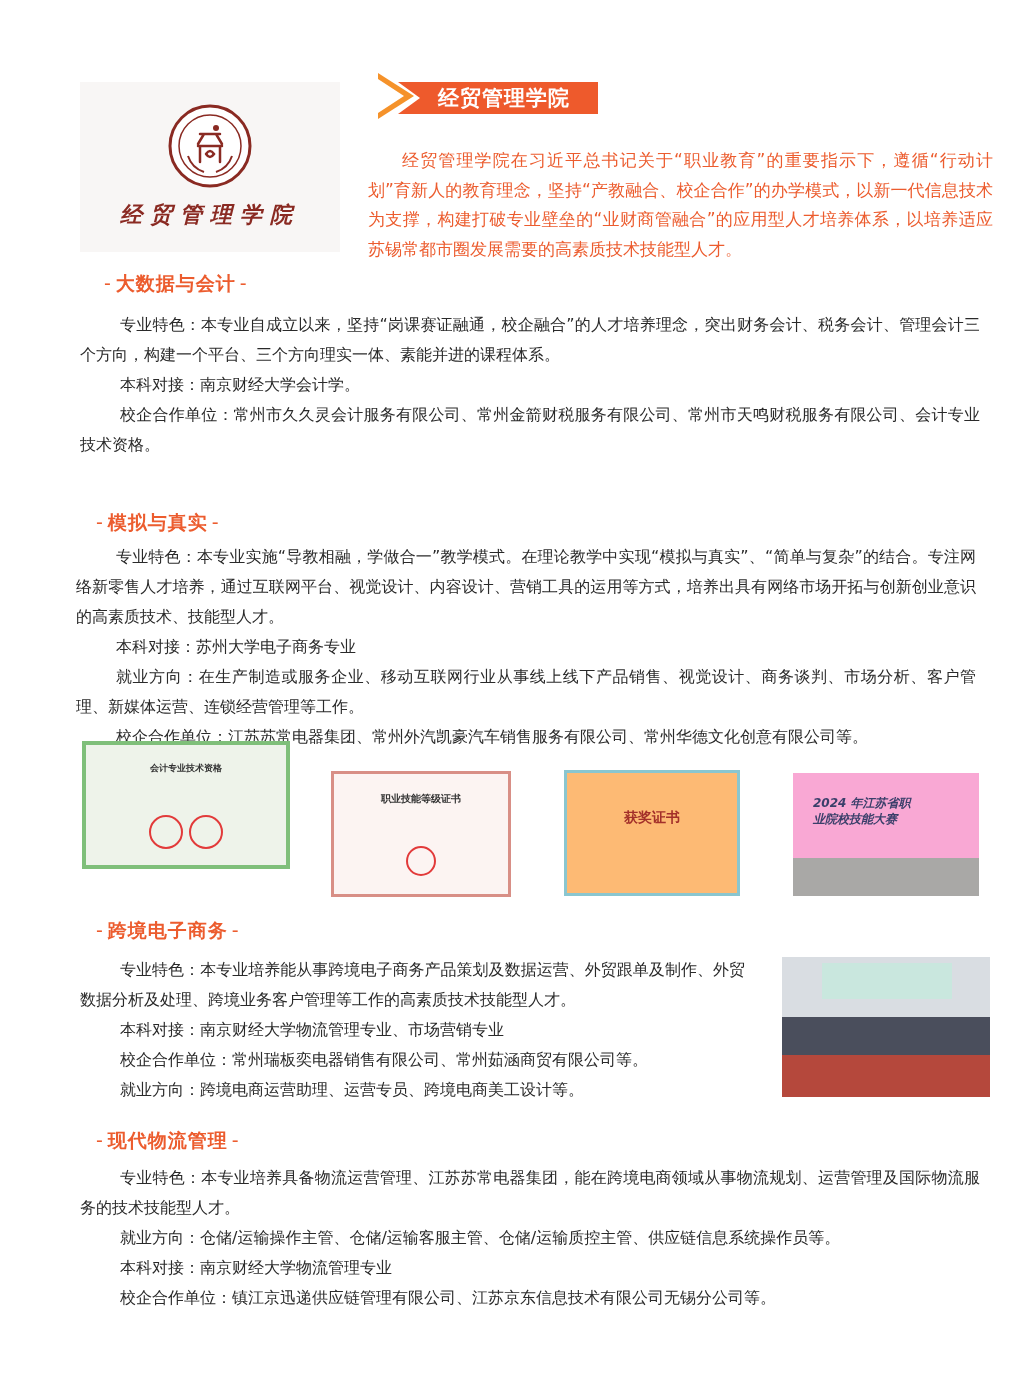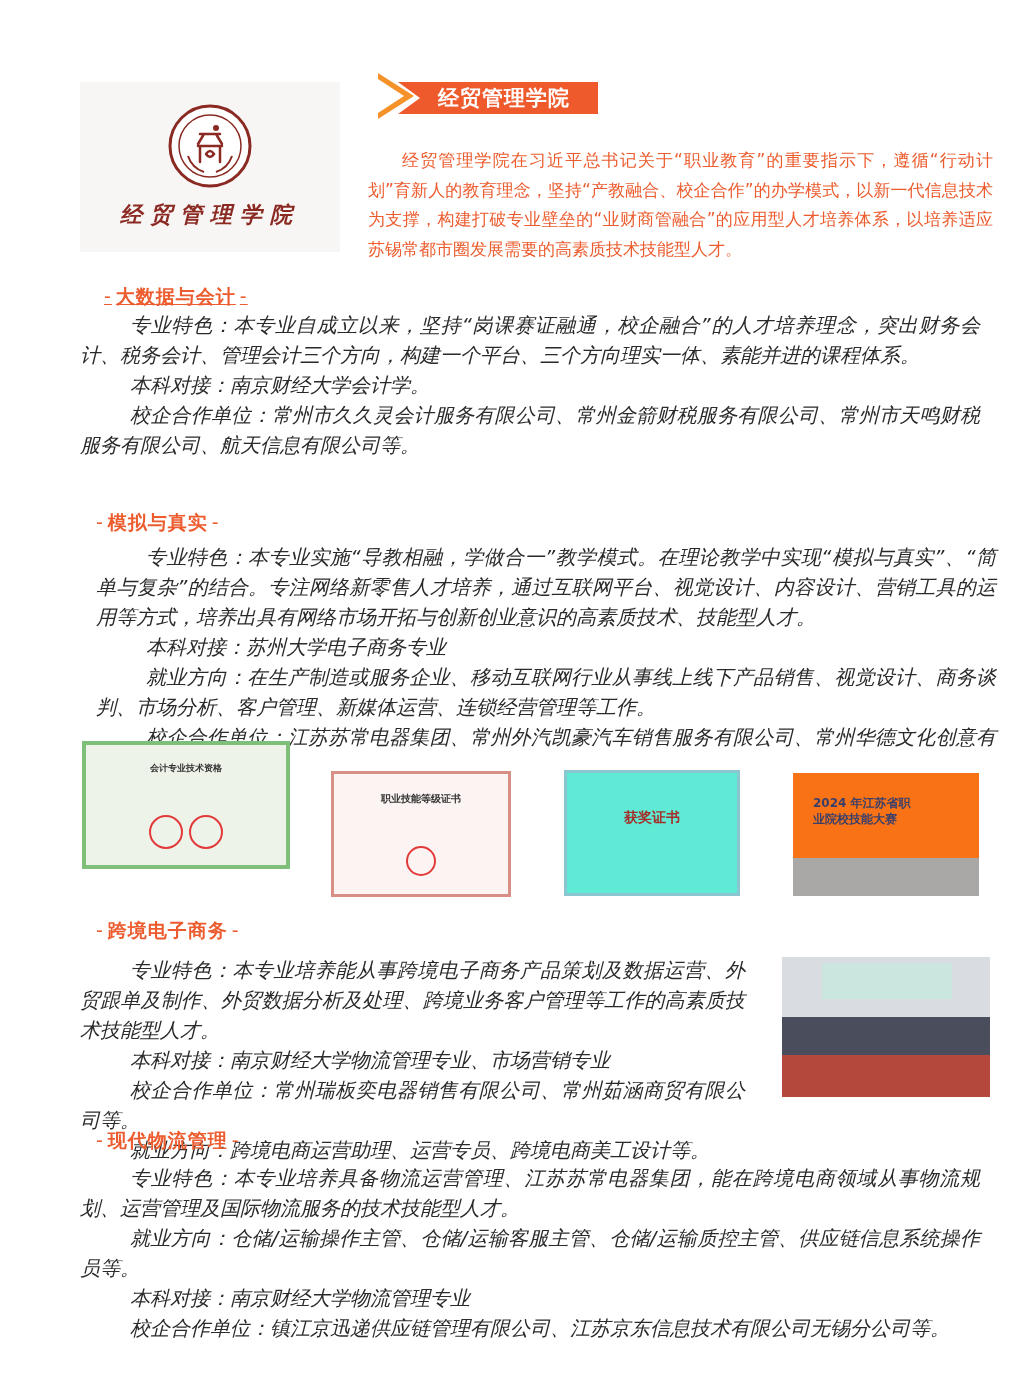--- a/index.html
+++ b/index.html
@@ -30,27 +30,27 @@
   }
   .intro {
     left: 368px; top: 146px; width: 625px; color: #ec5c2e; font-size: 17px; line-height: 29.5px;
     text-indent: 2em; text-align: justify;
   }
   .section-title {
     color: #ec5c2e; font-size: 19px; font-weight: bold; letter-spacing: 1px;
   }
   .section-title .dash { font-weight: normal; margin: 0 4px; }
   .para {
-    font-size: 20px; line-height: 30px; color: #2a2a2a; text-align: justify; font-style: italic;
+    font-size: 16px; line-height: 30px; color: #2a2a2a; text-align: justify;
   }
   .para p { margin: 0; text-indent: 2.5em; }
   .photo { background: #ddd; overflow: hidden; }
   .cert1 { background: #eef3ea; border: 4px solid #7fbf7a; box-sizing: border-box; }
   .cert2 { background: #fcf4f2; border: 3px solid #d88f86; box-sizing: border-box; }
-  .cert3 { background: #5eead4; border: 3px solid #8ac6cf; box-sizing: border-box; }
+  .cert3 { background: #fdba74; border: 3px solid #8ac6cf; box-sizing: border-box; }
   .photo-inner { position: absolute; inset: 0; display: flex; align-items: center; justify-content: center; }
 </style>
 </head>
 <body>
 
 <div class="abs logo-box">
   <svg class="logo-seal" viewBox="0 0 84 84">
     <circle cx="42" cy="42" r="40" fill="#fff" stroke="#8a2a22" stroke-width="3"></circle>
     <circle cx="42" cy="42" r="31" fill="none" stroke="#8a2a22" stroke-width="1.5"></circle>
     <path d="M20 52 Q24 64 36 68" fill="none" stroke="#8a2a22" stroke-width="2"></path>
@@ -62,33 +62,33 @@
 </div>
 
 <div class="abs banner">
   <div class="banner-arrow"></div>
   <div class="banner-arrow-inner"></div>
   <div class="banner-bar">经贸管理学院</div>
 </div>
 
 <div class="abs intro">经贸管理学院在习近平总书记关于“职业教育”的重要指示下，遵循“行动计划”育新人的教育理念，坚持“产教融合、校企合作”的办学模式，以新一代信息技术为支撑，构建打破专业壁垒的“业财商管融合”的应用型人才培养体系，以培养适应苏锡常都市圈发展需要的高素质技术技能型人才。</div>
 
-<div class="abs section-title" style="left:100px; top:284px;text-decoration:underline;">
+<div class="abs section-title" style="left:100px; top:271px;">
   <span class="dash">-</span><span>大数据与会计</span><span class="dash">-</span>
 </div>
 <div class="abs para" style="left:80px; top:310px; width:900px;">
   <p>专业特色：本专业自成立以来，坚持“岗课赛证融通，校企融合”的人才培养理念，突出财务会计、税务会计、管理会计三个方向，构建一个平台、三个方向理实一体、素能并进的课程体系。</p>
   <p>本科对接：南京财经大学会计学。</p>
-  <p>校企合作单位：常州市久久灵会计服务有限公司、常州金箭财税服务有限公司、常州市天鸣财税服务有限公司、航天信息有限公司等。</p>
+  <p>校企合作单位：常州市久久灵会计服务有限公司、常州金箭财税服务有限公司、常州市天鸣财税服务有限公司、会计专业技术资格。</p>
 </div>
 
 <div class="abs section-title" style="left:92px; top:510px;">
   <span class="dash">-</span><span>模拟与真实</span><span class="dash">-</span>
 </div>
-<div class="abs para" style="left:96px; top:542px; width:900px;">
+<div class="abs para" style="left:76px; top:542px; width:900px;">
   <p>专业特色：本专业实施“导教相融，学做合一”教学模式。在理论教学中实现“模拟与真实”、“简单与复杂”的结合。专注网络新零售人才培养，通过互联网平台、视觉设计、内容设计、营销工具的运用等方式，培养出具有网络市场开拓与创新创业意识的高素质技术、技能型人才。</p>
   <p>本科对接：苏州大学电子商务专业</p>
   <p>就业方向：在生产制造或服务企业、移动互联网行业从事线上线下产品销售、视觉设计、商务谈判、市场分析、客户管理、新媒体运营、连锁经营管理等工作。</p>
   <p>校企合作单位：江苏苏常电器集团、常州外汽凯豪汽车销售服务有限公司、常州华德文化创意有限公司等。</p>
 </div>
 
 <div class="abs photo cert1" style="left:82px; top:741px; width:208px; height:128px;">
   <div class="photo-inner" style="flex-direction:column; font-size:9px; color:#333;">
     <div style="font-weight:bold;">会计专业技术资格</div>
     <div style="display:flex; gap:6px; margin-top:40px;">
@@ -101,21 +101,21 @@
   <div class="photo-inner" style="flex-direction:column; font-size:10px; color:#333;">
     <div style="font-weight:bold;">职业技能等级证书</div>
     <div style="width:26px;height:26px;border-radius:50%;border:2px solid #e23a3a;margin-top:40px;"></div>
   </div>
 </div>
 <div class="abs photo cert3" style="left:564px; top:770px; width:176px; height:126px;">
   <div class="photo-inner" style="flex-direction:column; font-size:14px; color:#a3302a;">
     <div style="font-weight:bold; margin-top:-30px;">获奖证书</div>
   </div>
 </div>
-<div class="abs photo" style="left:793px; top:773px; width:186px; height:123px; background:#f97316;">
+<div class="abs photo" style="left:793px; top:773px; width:186px; height:123px; background:#f9a8d4;font-style:italic;">
   <div class="photo-inner" style="align-items:flex-start; justify-content:flex-start; padding:22px 0 0 20px; font-size:12px; font-weight:bold; color:#3a3f6a;">
     <div style="width:100px; line-height:16px;">2024 年江苏省职业院校技能大赛</div>
   </div>
   <div class="abs" style="left:0; right:0; bottom:0; height:38px; background:#a9a8a6;"></div>
 </div>
 
 <div class="abs section-title" style="left:92px; top:918px;">
   <span class="dash">-</span><span>跨境电子商务</span><span class="dash">-</span>
 </div>
 <div class="abs para" style="left:80px; top:955px; width:665px;">

